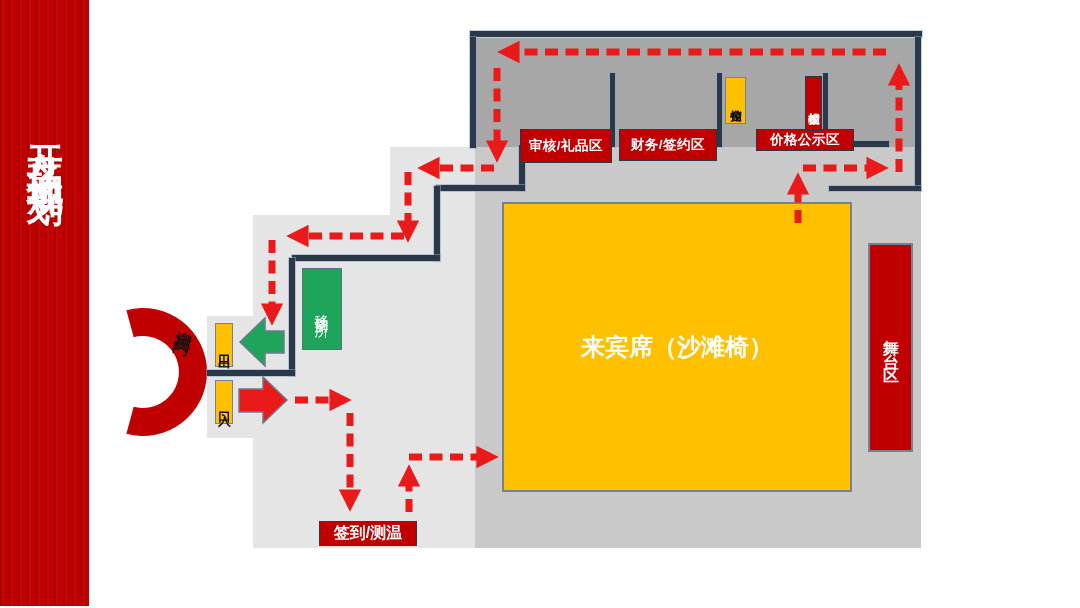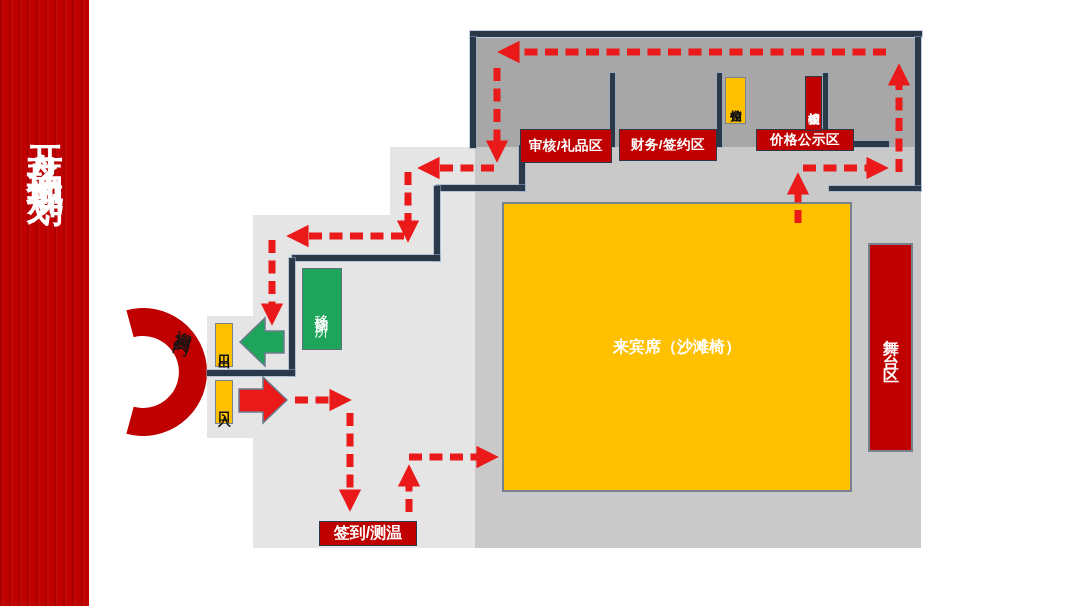--- a/index.html
+++ b/index.html
@@ -66,21 +66,21 @@
   <div class="wall" style="left:292px;top:255px;width:148px;height:6px;"></div>
   <div class="wall" style="left:289px;top:258px;width:6px;height:118px;"></div>
   <div class="wall" style="left:207px;top:370px;width:88px;height:6px;"></div>
 
   <div class="box redbar" style="left:520px;top:129px;width:92px;height:34px;">审核/礼品区</div>
   <div class="box redbar" style="left:619px;top:129px;width:98px;height:32px;">财务/签约区</div>
   <div class="box redbar" style="left:724px;top:129px;width:98px;height:22px;margin-left:32px;">价格公示区</div>
   <div class="box gold vtext" style="left:725px;top:77px;width:21px;height:47px;font-size:11.5px;font-weight:bold;">销控台</div>
   <div class="box redbox vtext" style="left:805px;top:76px;width:17px;height:55px;font-size:11.5px;">销控板</div>
 
-  <div class="box gold" style="left:502px;top:202px;width:350px;height:290px;border-width:2px;color:#fff;font-size:16px;font-weight:600;">来宾席（沙滩椅）</div>
+  <div class="box gold" style="left:502px;top:202px;width:350px;height:290px;border-width:2px;color:#fff;font-size:24px;font-weight:600;">来宾席（沙滩椅）</div>
   <div class="box redbox vtext" style="left:868px;top:243px;width:45px;height:209px;border-color:#76828E;border-width:2px;font-size:16px;letter-spacing:14px;">舞台区</div>
   <div class="box greenbox vtext" style="left:302px;top:268px;width:40px;height:82px;font-size:14px;letter-spacing:3px;">移动厕所</div>
   <div class="box redbox" style="left:319px;top:521px;width:98px;height:25px;font-size:16px;">签到/测温</div>
 
   <div class="box gold vtext" style="left:215px;top:323px;width:18px;height:44px;font-size:13px;font-weight:bold;">出口</div>
   <div class="box gold vtext" style="left:215px;top:380px;width:18px;height:44px;font-size:13px;font-weight:bold;">入口</div>
 
   <svg id="arch-svg" class="abs" width="106" height="146" viewBox="0 0 106 146">
     <path d="M18.4,11.2 A64,64 0 1,1 18.4,134.8 L25.7,107.8 A36,36 0 1,0 25.7,38.2 Z" style="fill:var(--brand-red);"></path>
   </svg>

